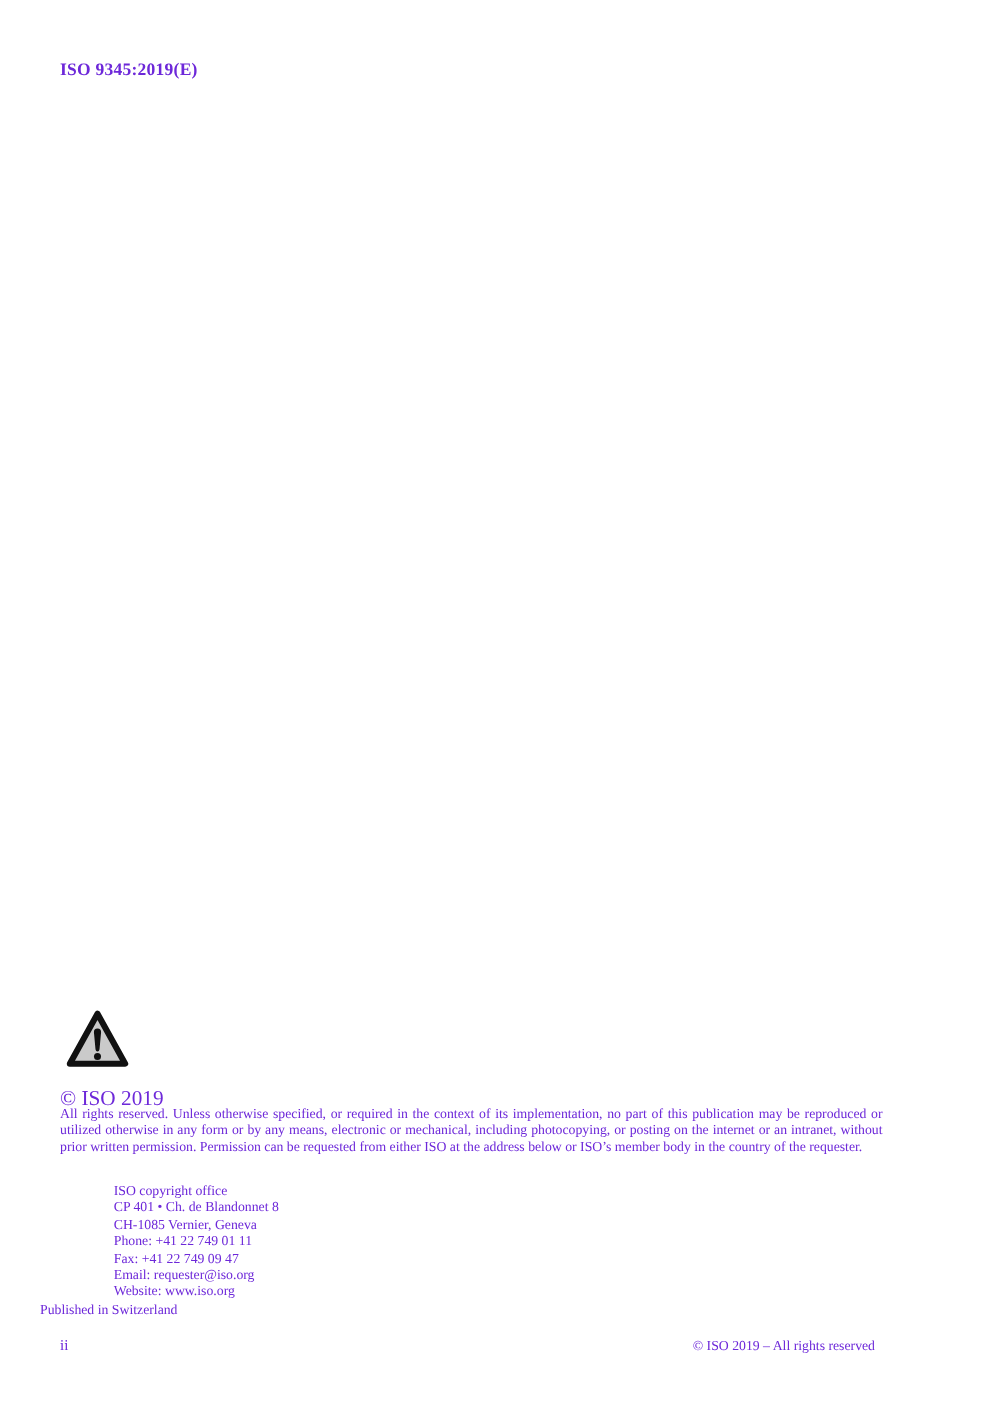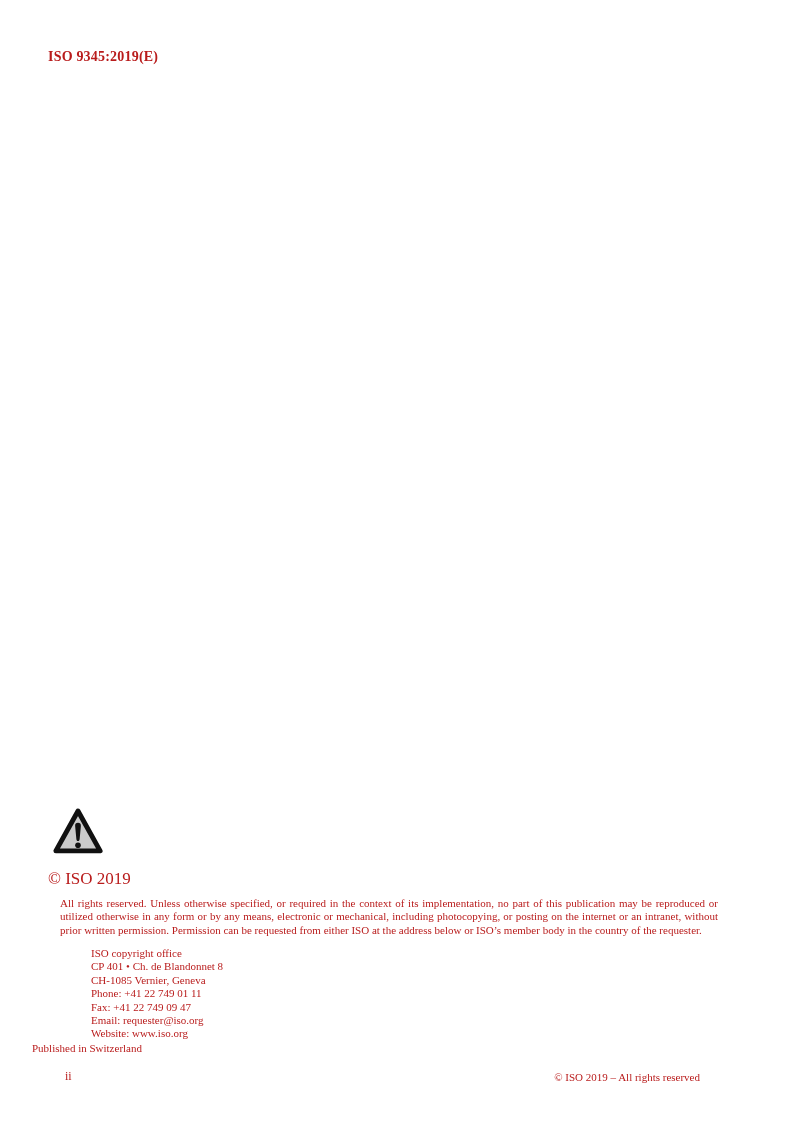--- a/index.html
+++ b/index.html
@@ -6,21 +6,21 @@
     margin: 0;
     padding: 0;
     background: #ffffff;
   }
   .page {
     position: relative;
     width: 793px;
     height: 1122px;
     background: #ffffff;
     font-family: "Liberation Serif", serif;
-    color: #b91c1c;
+    color: #6d28d9;
     overflow: hidden;
   }
   .doc-header {
     position: absolute;
     left: 48px;
     top: 49px;
     font-size: 14px;
     font-weight: bold;
     letter-spacing: 0.2px;
   }
@@ -48,21 +48,21 @@
     position: absolute;
     left: 48px;
     top: 869px;
     font-size: 17px;
   }
   .cpd-body {
     position: absolute;
     left: 48px;
     top: 885px;
     width: 658px;
-    margin: 12px;
+    margin: 0;
     font-size: 11px;
     line-height: 13.4px;
     text-align: justify;
   }
   .address-block {
     position: absolute;
     left: 67px;
     top: 947px;
     font-size: 11px;
     line-height: 13.4px;
@@ -72,21 +72,21 @@
     display: block;
   }
   .published-line {
     position: absolute;
     left: 32px;
     top: 1042px;
     font-size: 11px;
   }
   .footer-page-number {
     position: absolute;
-    left: 65px;
+    left: 48px;
     top: 1069px;
     font-size: 12px;
   }
   .footer-copyright {
     position: absolute;
     right: 93px;
     top: 1071px;
     font-size: 11px;
   }
 </style>

